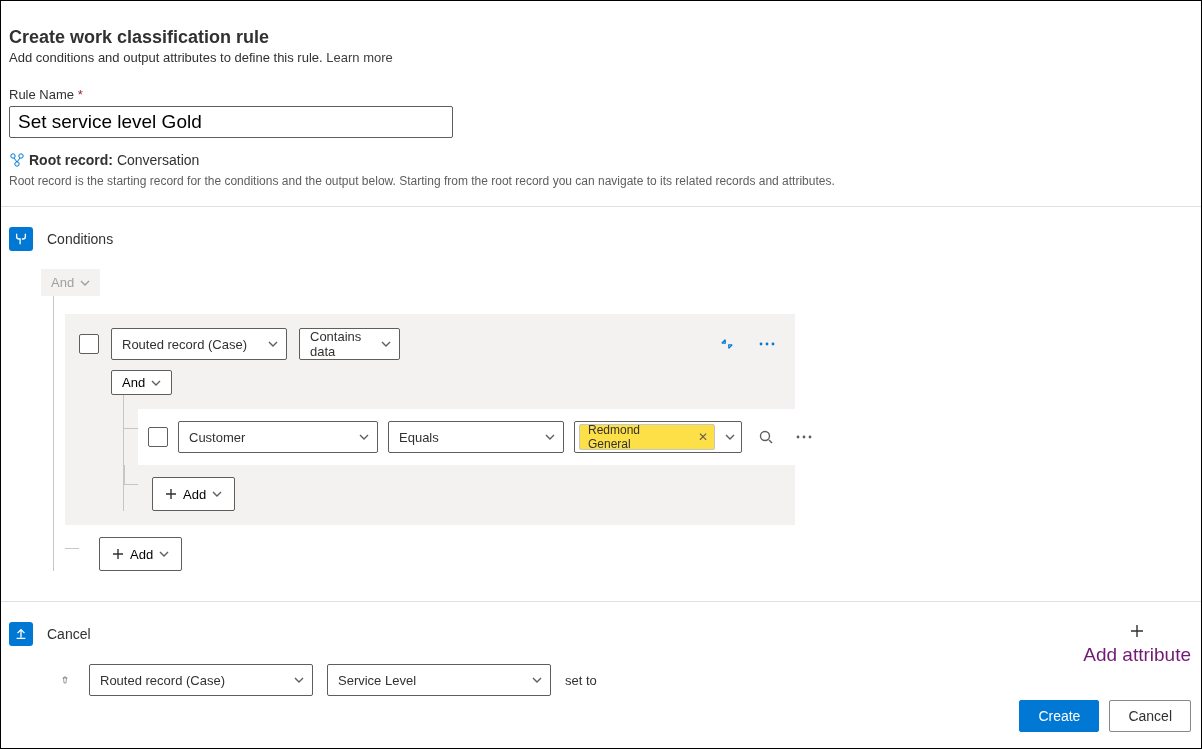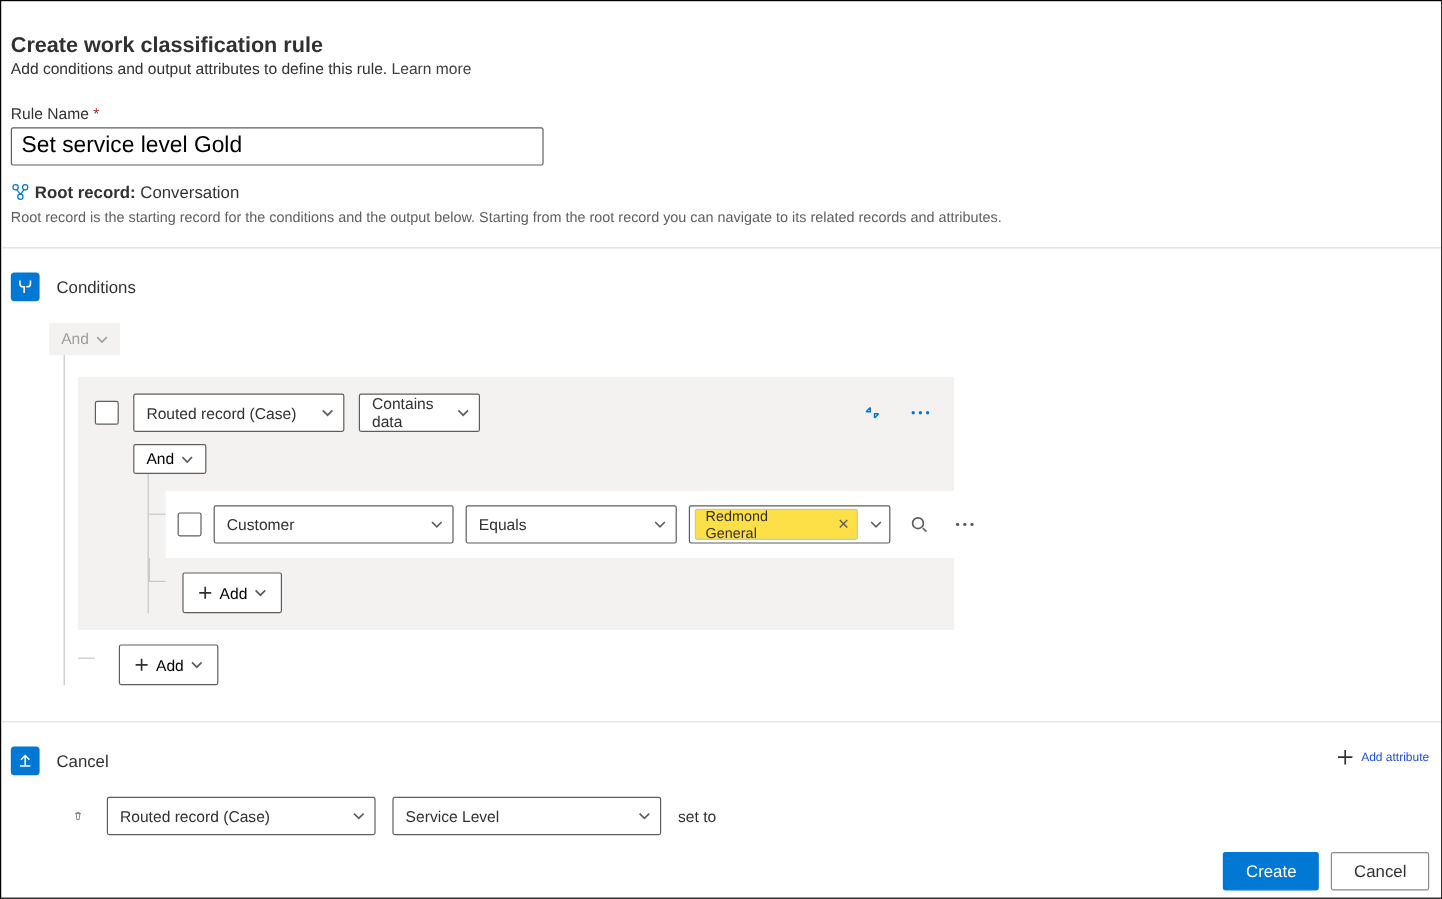--- a/index.html
+++ b/index.html
@@ -217,36 +217,37 @@
   .output-section {
     position: relative;
   }
   .add-attribute {
     position: absolute;
     right: 10px;
     top: 22px;
     display: inline-flex;
     align-items: center;
     gap: 6px;
-    color: #1d4ed8;
-    font-size: 10px;
-    cursor: pointer;
+    color: #701a75;
+    font-size: 19px;
+    cursor: pointer;
+    flex-direction: column;
   }
   .output-row {
     display: flex;
     align-items: center;
     gap: 14px;
     padding: 0 8px 0 54px;
   }
   .set-to { font-size: 13px; }
 
   
   .footer {
     position: absolute;
-    bottom: 6px;
+    bottom: 16px;
     right: 10px;
     display: flex;
     gap: 10px;
   }
   .btn {
     height: 32px;
     padding: 0 18px;
     border-radius: 2px;
     font-size: 14px;
     font-family: inherit;

